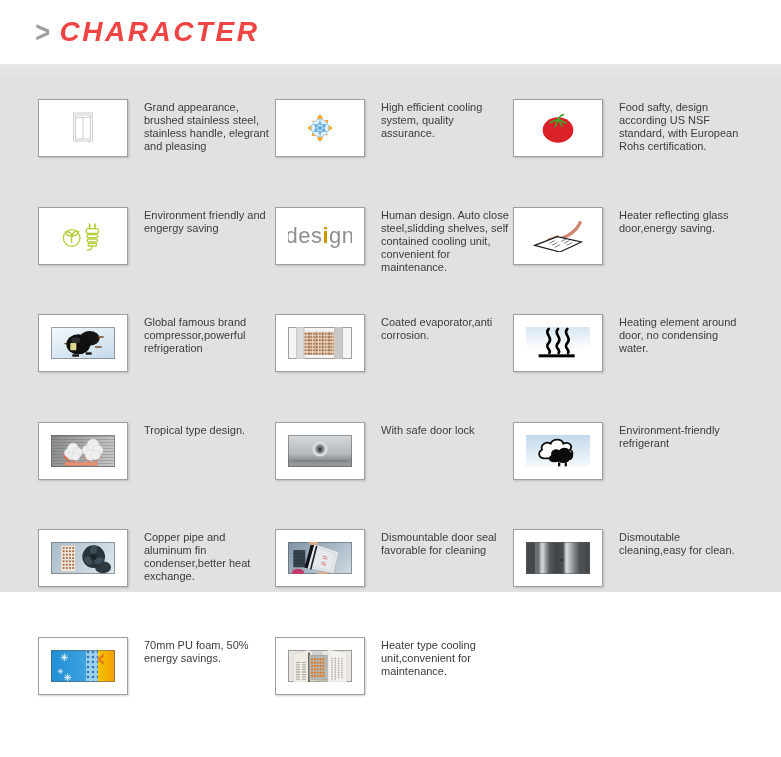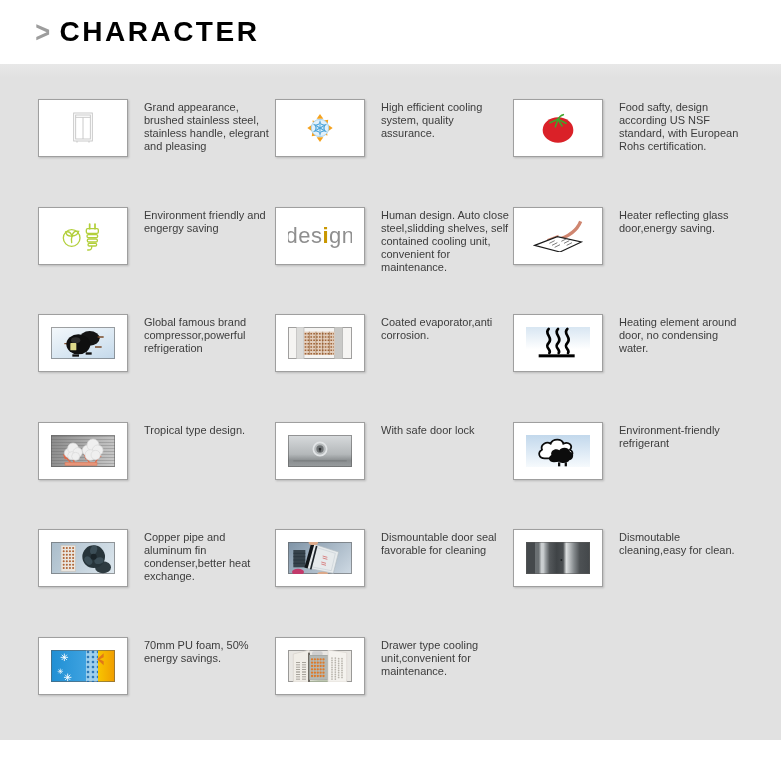--- a/index.html
+++ b/index.html
@@ -1,23 +1,23 @@
 <!DOCTYPE html>
 <html><head>
 <meta charset="utf-8">
 <style>
   html,body{margin:0;padding:0;background:#fff;}
   body{width:781px;height:757px;font-family:"Liberation Sans",sans-serif;overflow:hidden;}
   .page{width:781px;height:757px;background:#fff;}
 
   .header{height:64px;background:#fff;display:flex;align-items:center;padding-left:34px;box-sizing:border-box;}
   .chev{font-size:30px;font-weight:700;color:#9d9d9d;margin-right:8px;transform:scaleX(.85);}
-  .title{font-size:28px;font-weight:700;color:#000000;letter-spacing:2.5px;}
-
-  .panel{background:#e1e1e1;height:676px;box-sizing:border-box;padding:35px 0 0 38px;
+  .title{font-size:28px;font-weight:700;color:#ef4444;letter-spacing:2.5px;font-style:italic;}
+
+  .panel{background:#e1e1e1;height:528px;box-sizing:border-box;padding:35px 0 0 38px;
          background:linear-gradient(#e8e8e8 0,#e1e1e1 14px,#e1e1e1 100%);}
   .grid{display:grid;grid-template-columns:237px 238px 240px;grid-auto-rows:107.6px;}
   .item{display:flex;align-items:flex-start;}
   .icon-box{width:90px;height:58px;box-sizing:border-box;background:#fff;border:1px solid #9f9f9f;
             padding:12px;margin-right:16px;flex:none;box-shadow:1px 1px 2px rgba(0,0,0,.18);}
   .ph{width:100%;height:100%;position:relative;overflow:hidden;}
   .ph > svg{position:absolute;left:0;top:0;width:100%;height:100%;display:block;}
   .ph-bordered{box-shadow:inset 0 0 0 1px rgba(90,90,90,.55);}
   .txt{width:128px;font-size:11px;line-height:13px;color:#3c3c3c;margin-top:2px;}
 
@@ -441,20 +441,20 @@
               <polygon points="52,0 80,4 80,48 52,48" fill="#f4f2ee" stroke="#dcd8d2"></polygon>
               <g stroke="#b8b4ac" stroke-width="2.6" stroke-dasharray="0.1,3.4" stroke-linecap="round">
                 <line x1="58" y1="12" x2="58" y2="44"></line>
                   <line x1="63" y1="12" x2="63" y2="44"></line>
                 <line x1="68" y1="13" x2="68" y2="44"></line>
                   <line x1="73" y1="13" x2="73" y2="44"></line>
               </g>
             </svg>
           </div>
         </div>
-        <div class="txt">Drawer type cooling unit,convenient for maintenance.</div>
+        <div class="txt">Heater type cooling unit,convenient for maintenance.</div>
       </div>
 
     </div>
   </div>
 
   <div class="footer"></div>
 </div>
 
 </body></html>

